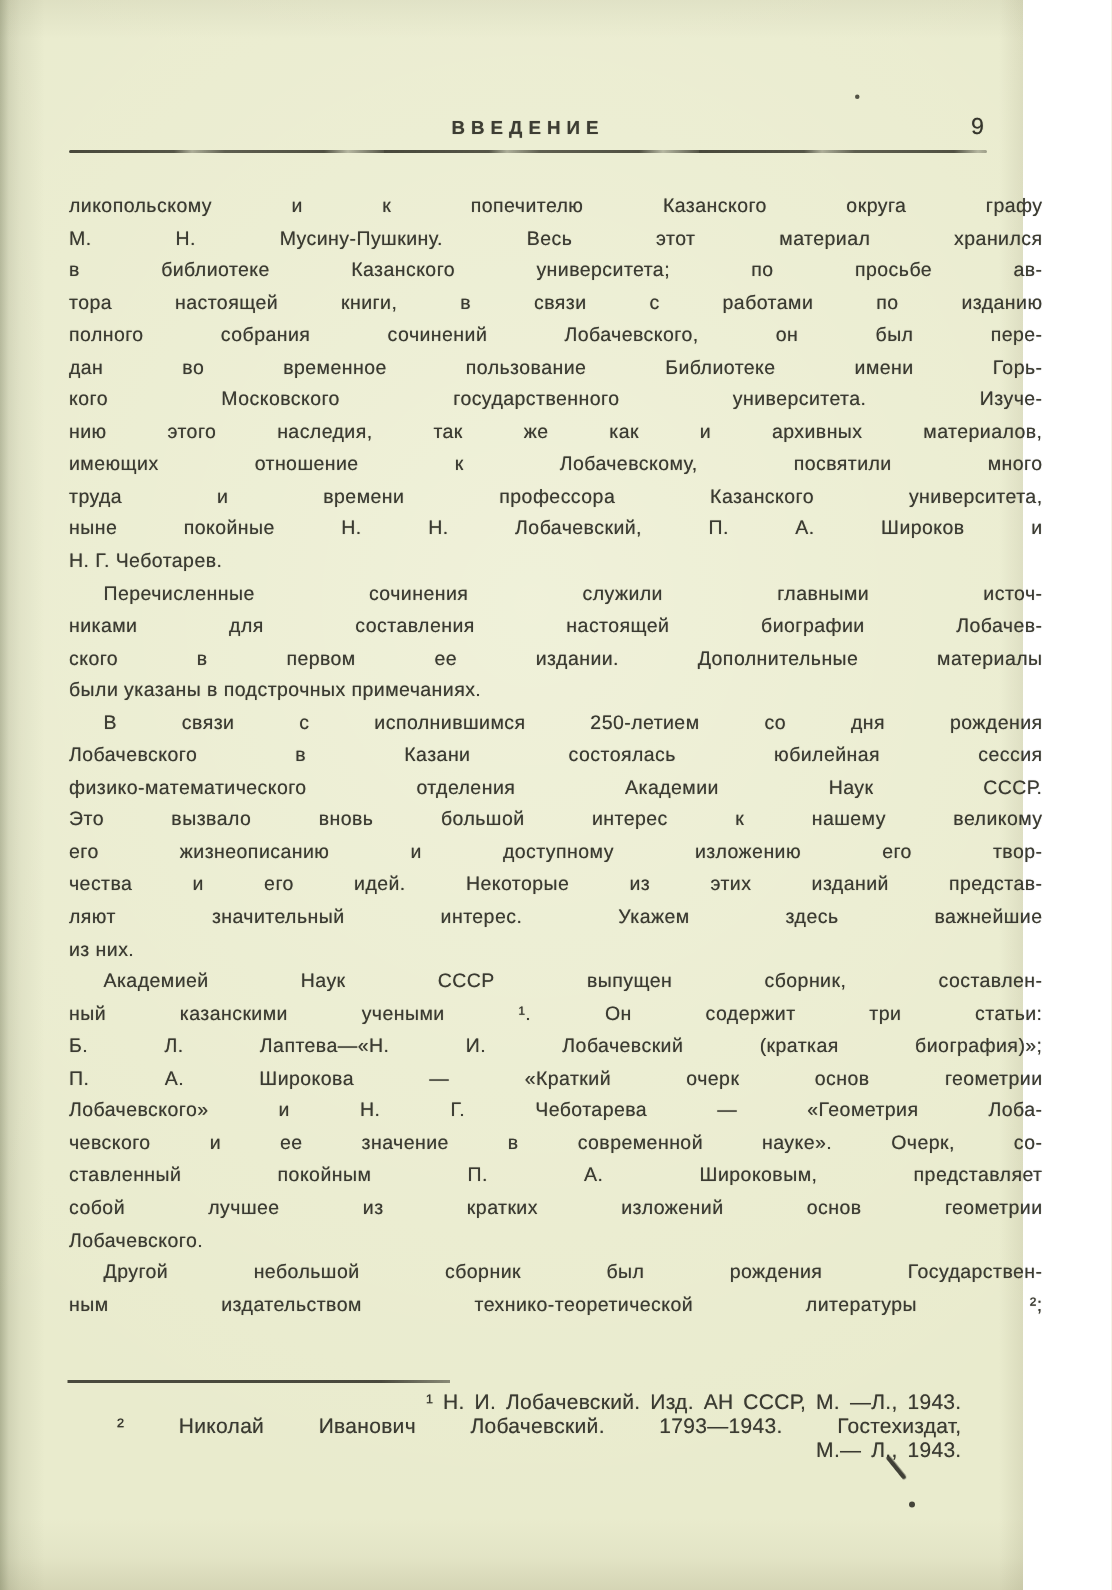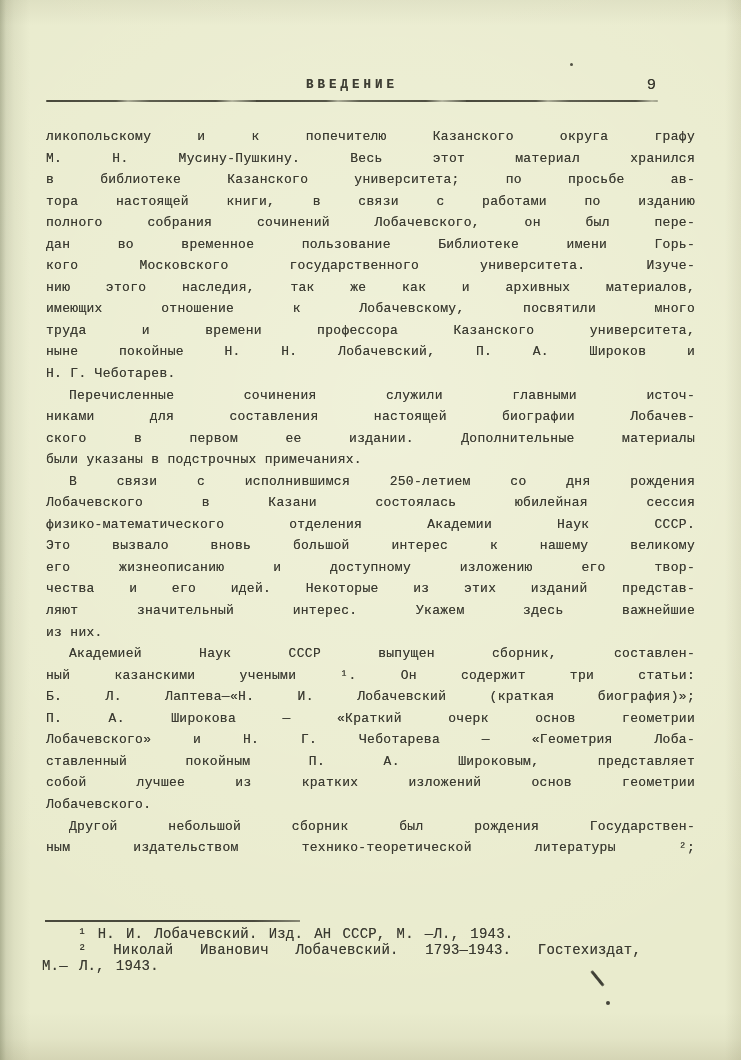--- a/index.html
+++ b/index.html
@@ -1,26 +1,26 @@
 <!DOCTYPE html>
 <html><head>
 <meta charset="utf-8">
 <style>
   html,body{margin:0;padding:0;}
   body{width:741px;height:1060px;overflow:hidden;}
   .page{
-    position:relative;width:741px;height:1060px;
+    position:relative;width:682px;height:1060px;
     background-color:#e9ebcd;
     background-image:
       radial-gradient(ellipse 130% 95% at 52% 38%, rgba(255,255,246,0.30), rgba(255,255,246,0) 62%),
       linear-gradient(90deg, rgba(104,110,78,0.45) 0px, rgba(110,114,84,0.20) 6px, rgba(120,124,92,0.10) 14px, rgba(120,124,92,0) 30px),
       linear-gradient(270deg, rgba(140,136,102,0.16) 0px, rgba(140,136,102,0) 16px),
       linear-gradient(0deg, rgba(152,146,108,0.25) 0px, rgba(152,146,108,0.08) 22px, rgba(152,146,108,0) 48px),
       linear-gradient(180deg, rgba(150,150,118,0.14) 0px, rgba(150,150,118,0) 26px);
-    font-family:Liberation Mono, monospace;
+    font-family:Liberation Sans, sans-serif;
     color:#3a3a31;
   }
   .running-head{position:absolute;top:76px;left:46px;width:612px;height:22px;}
   .header-title{
     position:absolute;top:2px;left:0;width:100%;text-align:center;
     font-size:12.5px;font-weight:700;letter-spacing:4px;color:#3d3d33;
     text-shadow:0 0 0.6px rgba(61,61,51,0.6);
   }
   .page-number{
     position:absolute;top:0px;right:2px;
@@ -47,21 +47,21 @@
   .footnote-rule{
     position:absolute;top:920px;left:45px;width:255px;height:1.6px;
     background:linear-gradient(90deg, rgba(56,56,45,0.9) 0 82%, rgba(56,56,45,0.55) 100%);
     filter:blur(0.25px);
   }
   .footnotes{
     position:absolute;top:927px;left:42px;width:599px;
     font-size:14px;line-height:15.8px;letter-spacing:0.2px;
     text-shadow:0 0 0.5px rgba(58,58,48,0.6);
   }
-  .fn-line{text-align:left;word-spacing:2.5px;}
+  .fn-line{text-align:right;word-spacing:2.5px;}
   .fn-line.fn-first{text-indent:36px;}
   .fn-line.fn-just{text-align:justify;text-align-last:justify;}
   .artifact-dot-top{
     position:absolute;left:570px;top:63px;width:3px;height:3px;border-radius:50%;
     background:rgba(55,55,45,0.85);
   }
   .artifact-stroke{
     position:absolute;left:596px;top:969px;width:2.6px;height:19px;
     background:rgba(45,45,38,0.9);border-radius:40%/10%;
     transform:rotate(-39deg);filter:blur(0.3px);
@@ -113,20 +113,21 @@
         <div class="line">чества и его идей. Некоторые из этих изданий представ-</div>
         <div class="line">ляют значительный интерес. Укажем здесь важнейшие</div>
         <div class="line last">из них.</div>
       </div>
       <div>
         <div class="line first-indent">Академией Наук СССР выпущен сборник, составлен-</div>
         <div class="line">ный казанскими учеными ¹. Он содержит три статьи:</div>
         <div class="line">Б. Л. Лаптева—«Н. И. Лобачевский (краткая биография)»;</div>
         <div class="line">П. А. Широкова — «Краткий очерк основ геометрии</div>
         <div class="line">Лобачевского» и Н. Г. Чеботарева — «Геометрия Лоба-</div>
+        <div class="line">чевского и ее значение в современной науке». Очерк, со-</div>
         <div class="line">ставленный покойным П. А. Широковым, представляет</div>
         <div class="line">собой лучшее из кратких изложений основ геометрии</div>
         <div class="line last">Лобачевского.</div>
       </div>
       <div>
         <div class="line first-indent">Другой небольшой сборник был рождения Государствен-</div>
         <div class="line">ным издательством технико-теоретической литературы ²;</div>
       </div>
     </div>
 

